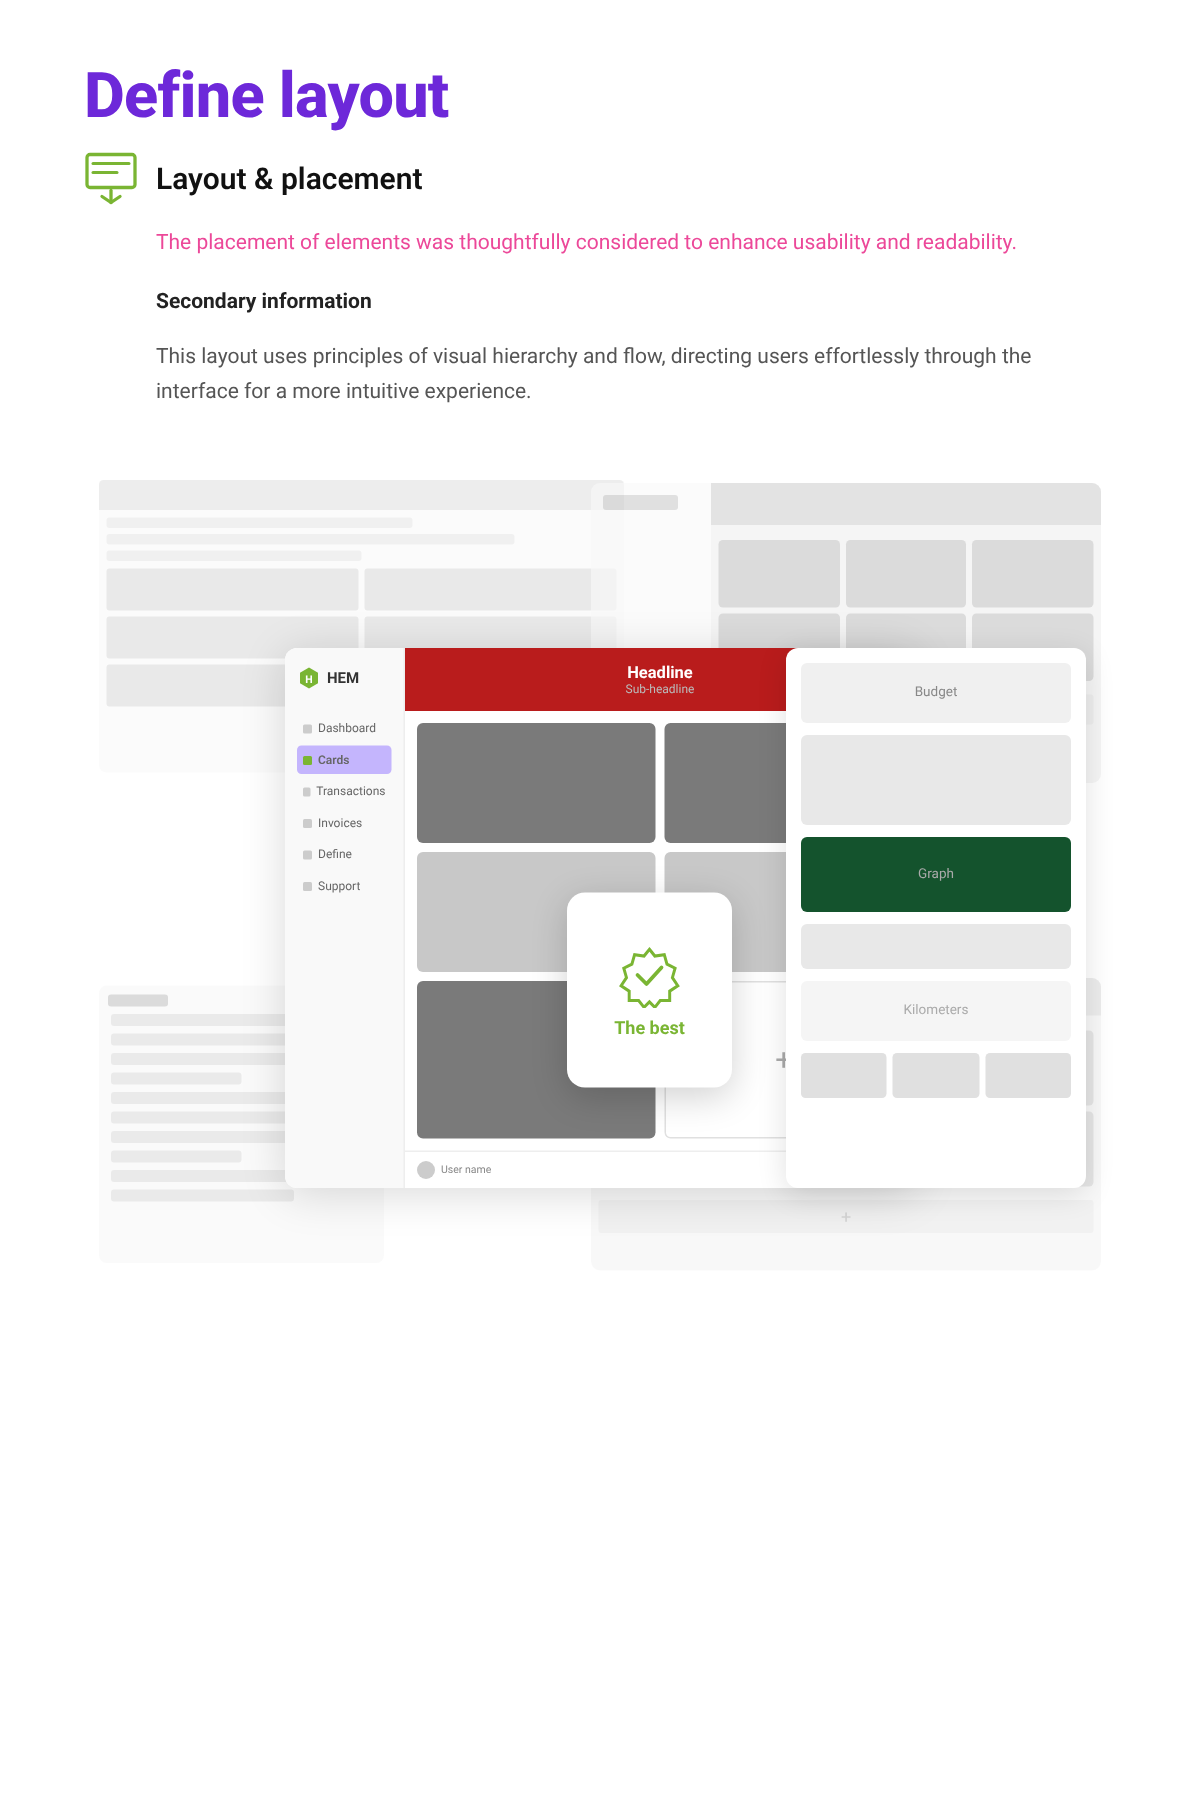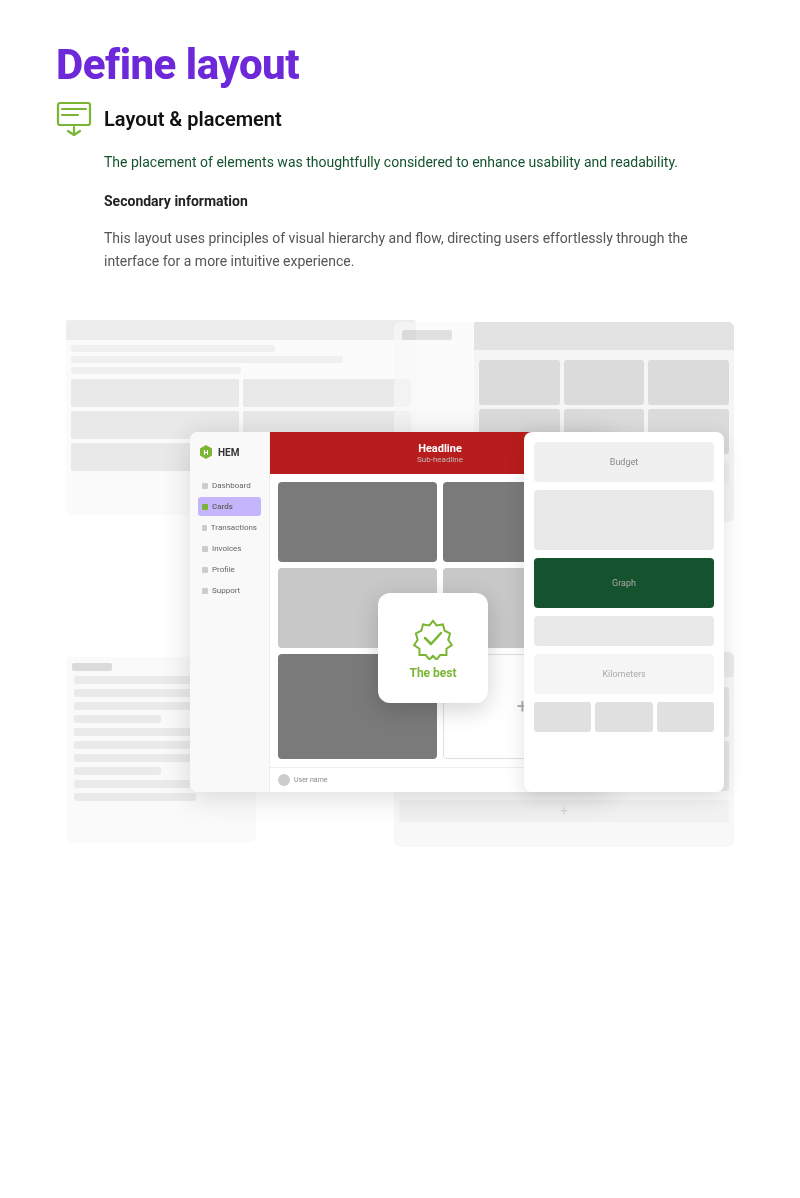--- a/index.html
+++ b/index.html
@@ -46,21 +46,21 @@
     .section-title {
       font-size: 20px;
       font-weight: 600;
       color: #111111;
     }
     .section-body {
       margin-left: 48px;
     }
     .intro-text {
       font-size: 14px;
-      color: #14532d;
+      color: #ec4899;
       line-height: 1.6;
       margin-bottom: 20px;
     }
     .sub-section {
       margin-bottom: 18px;
     }
     .sub-title {
       font-size: 14px;
       font-weight: 700;
       color: #222222;
@@ -264,21 +264,21 @@
       border-radius: 3px;
     }
 
     
     .badge-overlay {
       position: absolute;
       left: 50%;
       top: 50%;
       transform: translate(-20%, 10%);
       width: 110px;
-      height: 110px;
+      height: 130px;
       background: #ffffff;
       border-radius: 12px;
       box-shadow: 0 6px 24px rgba(0,0,0,0.18);
       display: flex;
       flex-direction: column;
       align-items: center;
       justify-content: center;
       gap: 6px;
       z-index: 10;
     }
@@ -574,21 +574,21 @@
         <div class="main-nav-item">
           <div class="nav-dot"></div>
           <span>Transactions</span>
         </div>
         <div class="main-nav-item">
           <div class="nav-dot"></div>
           <span>Invoices</span>
         </div>
         <div class="main-nav-item">
           <div class="nav-dot"></div>
-          <span>Profile</span>
+          <span>Define</span>
         </div>
         <div class="main-nav-item">
           <div class="nav-dot"></div>
           <span>Support</span>
         </div>
       </div>
 
       <div class="main-content">
         <div class="main-content-header">
           <div class="content-headline">Headline</div>

